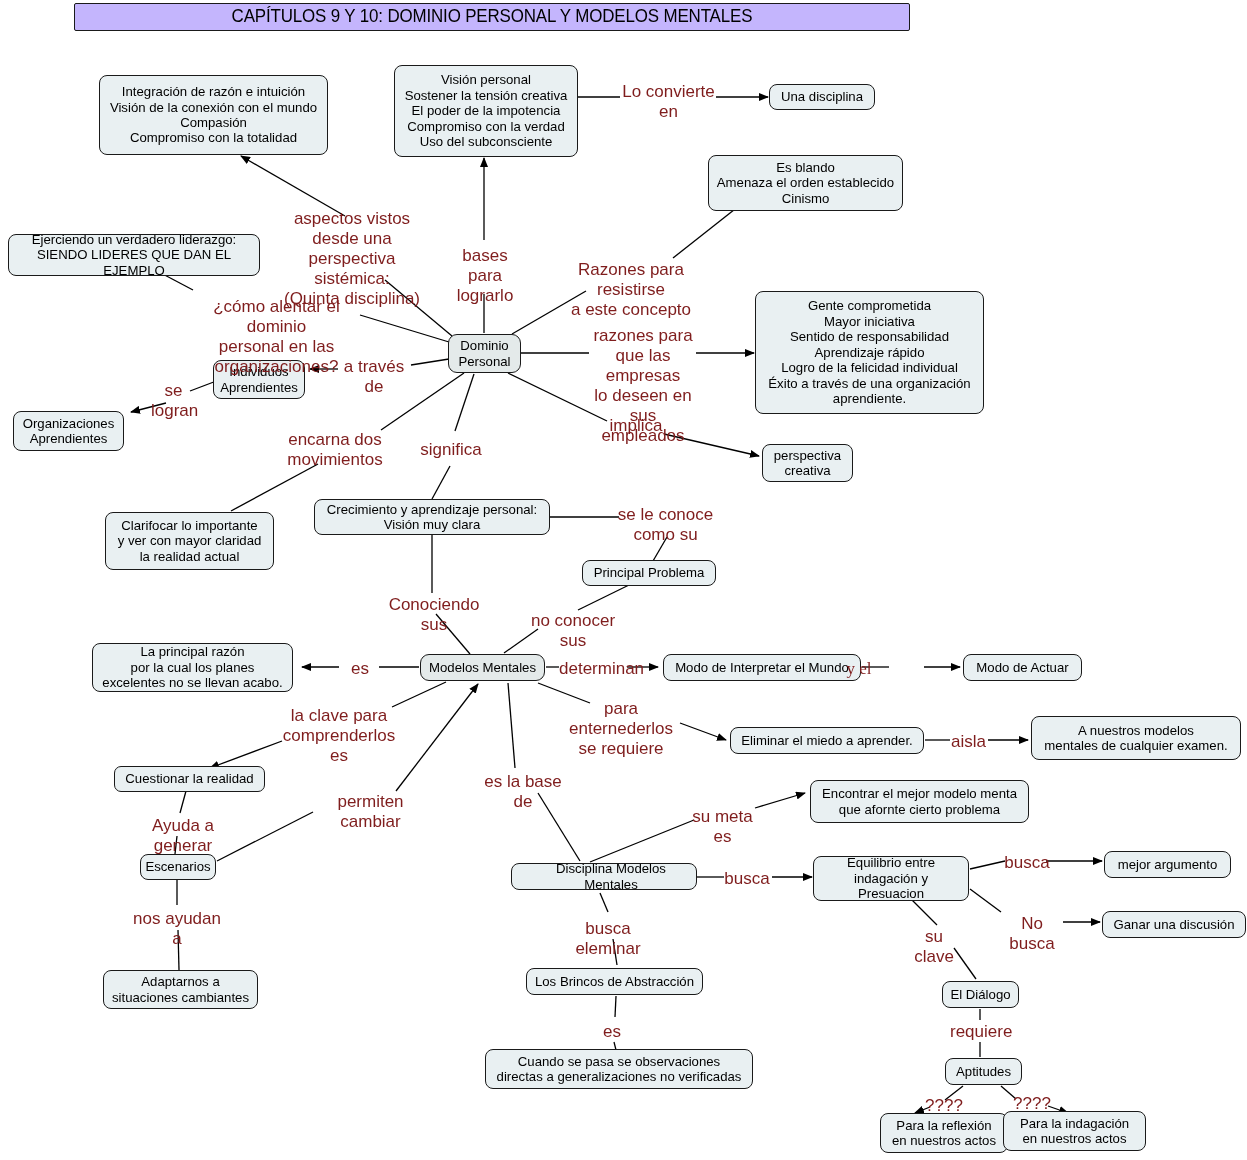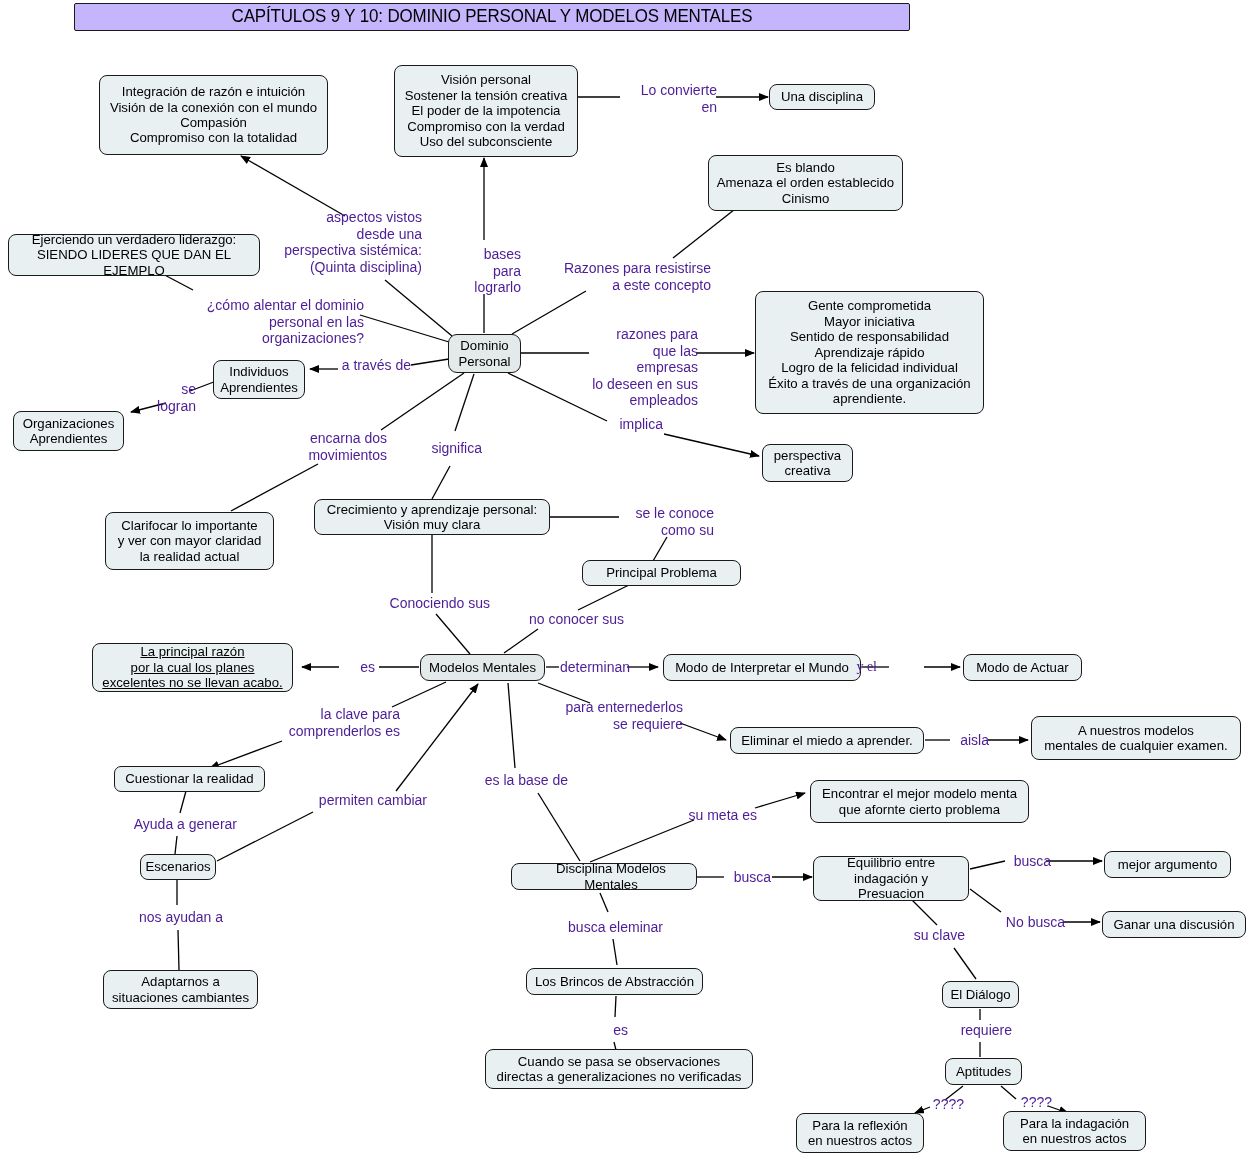--- a/index.html
+++ b/index.html
@@ -53,24 +53,24 @@
     letter-spacing: -0.15px;
     transform-origin: center;
   }
   .title-inner {
     display: block;
     transform: scaleX(0.94);
   }
   .linklabel {
     position: absolute;
     box-sizing: border-box;
-    text-align: right;
-    font-size: 14px;
+    text-align: center;
+    font-size: 17px;
     line-height: 1.18;
-    color: #4c1d95;
+    color: #7f1d1d;
     white-space: pre-line;
     background: transparent;
     z-index: 3;
   }
 </style>
 </head>
 <body>
 
 <div id="canvas">
 
@@ -228,23 +228,23 @@
   <div class="node" style="left:762px; top:444px; width:91px; height:38px;">perspectiva
 creativa</div>
 
   <div class="node" style="left:105px; top:512px; width:169px; height:58px;">Clarifocar lo importante
 y ver con mayor claridad
 la realidad actual</div>
 
   <div class="node" style="left:314px; top:499px; width:236px; height:36px;">Crecimiento y aprendizaje personal:
 Visión muy clara</div>
 
-  <div class="node" style="left:582px; top:560px; width:159px; height:26px;">Principal Problema</div>
-
-  <div class="node" style="left:92px; top:643px; width:201px; height:49px;text-decoration:underline;">La principal razón
+  <div class="node" style="left:582px; top:560px; width:134px; height:26px;">Principal Problema</div>
+
+  <div class="node" style="left:92px; top:643px; width:201px; height:49px;">La principal razón
 por la cual los planes
 excelentes no se llevan acabo.</div>
 
   <div class="node central" style="left:420px; top:654px; width:125px; height:27px;">Modelos Mentales</div>
 
   <div class="node" style="left:663px; top:654px; width:198px; height:27px;">Modo de Interpretar el Mundo</div>
 
   <div class="node" style="left:963px; top:654px; width:119px; height:27px;">Modo de Actuar</div>
 
   <div class="node" style="left:730px; top:727px; width:194px; height:27px;">Eliminar el miedo a aprender.</div>
@@ -273,21 +273,21 @@
 
   <div class="node" style="left:526px; top:968px; width:177px; height:27px;">Los Brincos de Abstracción</div>
 
   <div class="node" style="left:485px; top:1049px; width:268px; height:40px;">Cuando se pasa se observaciones
 directas a generalizaciones no verificadas</div>
 
   <div class="node" style="left:942px; top:981px; width:77px; height:27px;">El Diálogo</div>
 
   <div class="node" style="left:945px; top:1058px; width:77px; height:27px;">Aptitudes</div>
 
-  <div class="node" style="left:796px; top:1113px; width:128px; height:40px;">Para la reflexión
+  <div class="node" style="left:880px; top:1113px; width:128px; height:40px;">Para la reflexión
 en nuestros actos</div>
 
   <div class="node" style="left:1003px; top:1111px; width:143px; height:40px;">Para la indagación
 en nuestros actos</div>
 
   <div class="linklabel" style="left:620px; top:82px; width:97px;">Lo convierte
 en</div>
 
   <div class="linklabel" style="left:282px; top:209px; width:140px;">aspectos vistos
 desde una

